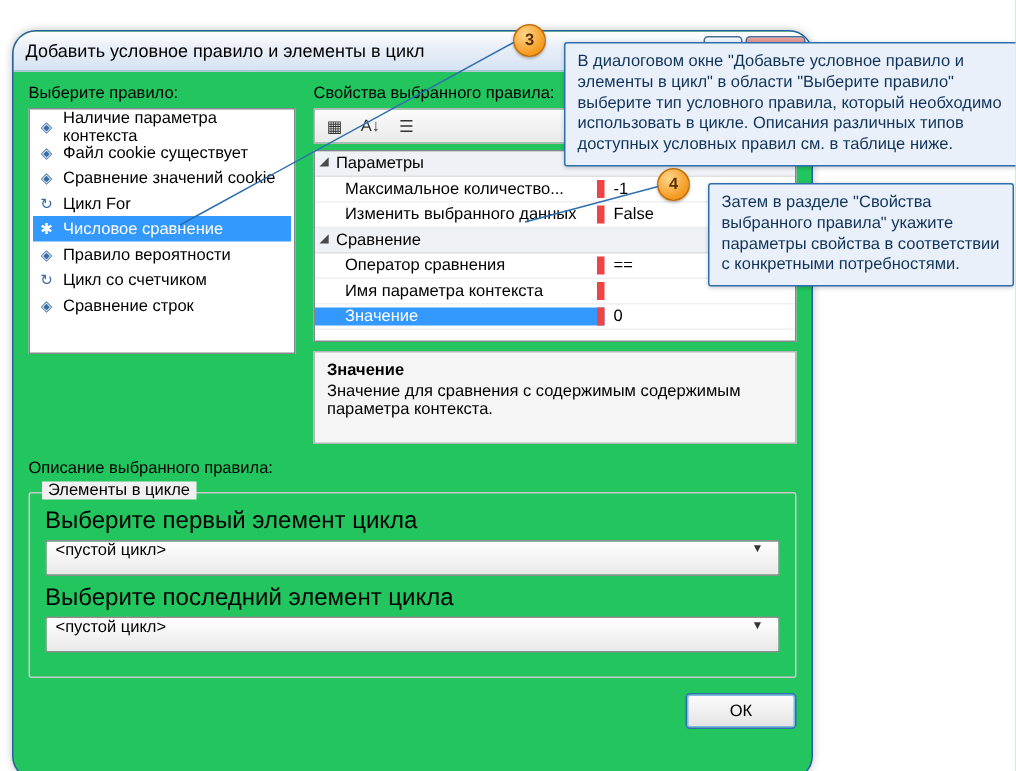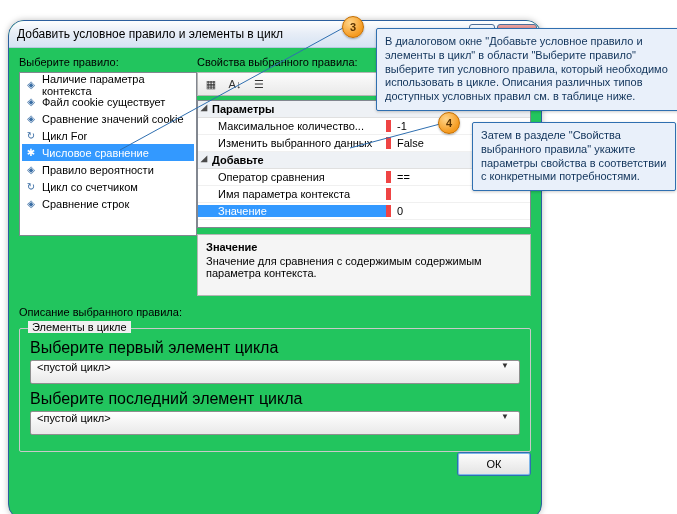--- a/index.html
+++ b/index.html
@@ -4,49 +4,49 @@
 <style>
 html,body{margin:0;padding:0;font-family:"Segoe UI",Tahoma,sans-serif;font-size:11px;color:#000;background:#fff}
 .canvas{position:relative;width:677px;height:514px}
 .dialog{position:absolute;left:8px;top:20px;width:532px;height:498px;border:1px solid #2b5f9e;border-radius:16px;background:#22c55e;box-shadow:0 0 6px rgba(0,0,0,.25);overflow:hidden}
 .titlebar{height:26px;background:linear-gradient(#fdfefe,#e8eef7 45%,#d6e3f3);border-bottom:1px solid #b8c7de;display:flex;align-items:center;padding:0 4px 0 8px}
 .titlebar .title{flex:1;color:#000;font-size:12px}
 .tb-btn{width:24px;height:18px;margin-left:2px;border:1px solid #4b6e99;border-radius:3px;display:flex;align-items:center;justify-content:center;font-weight:bold;font-size:11px;background:linear-gradient(#f3f7fc,#cfe0f3)}
 .tb-btn.close{background:linear-gradient(#e9a3a0,#c8403a);color:#fff;width:38px}
 .tb-btn.help{color:#1b4e87}
 .body{padding:8px 10px 6px 10px}
-.row1{display:flex;gap:0}
+.row1{display:flex;gap:12px}
 .col-left{width:178px}
 .col-right{flex:1}
 .section-label{font-size:11px;margin-bottom:4px}
 .rule-list{border:1px solid #828790;background:#fff;height:156px;padding:3px 2px;overflow:hidden}
 .rule-item{display:flex;align-items:center;height:17px;padding:0 2px;gap:4px}
 .rule-item.selected{background:#3399ff;color:#fff}
 .rule-icon{width:14px;height:14px;flex:0 0 14px;display:flex;align-items:center;justify-content:center;font-size:10px;color:#3a6ea5}
 .rule-item.selected .rule-icon{color:#fff}
 .toolbar{border:1px solid #b5b5b5;background:linear-gradient(#fcfcfc,#e9e9e9);height:22px;display:flex;align-items:center;padding:0 4px;gap:6px}
 .tool-btn{width:18px;height:18px;display:flex;align-items:center;justify-content:center;font-size:11px;color:#333}
 .prop-grid{border:1px solid #828790;background:#fff;margin-top:4px;height:126px;overflow:hidden;font-size:11px}
-.pg-cat{background:#eef1f5;font-weight:bold;padding:2px 4px 2px 14px;position:relative;border-bottom:1px solid #e0e0e0}
+.pg-cat{background:#eef1f5;font-weight:normal;padding:2px 4px 2px 14px;position:relative;border-bottom:1px solid #e0e0e0}
 .pg-cat::before{content:"◢";position:absolute;left:3px;top:2px;font-size:8px;color:#4a4a4a}
 .pg-row{display:flex;border-bottom:1px solid #f0f0f0;height:16px;align-items:center}
 .pg-name{width:168px;padding-left:20px;border-right:5px solid #ef4444}
 .pg-val{flex:1;padding-left:6px}
 .pg-row.sel .pg-name{background:#3399ff;color:#fff}
 .desc-box{border:1px solid #b5b5b5;background:#f5f5f5;margin-top:6px;padding:6px 8px;min-height:48px}
 .desc-box .hdr{font-weight:bold;margin-bottom:2px}
 .rule-desc-label{margin-top:10px;font-size:11px}
 .rule-desc{border:1px solid #b5b5b5;background:#f5f5f5;margin-top:3px;padding:8px 10px;font-size:11px}
 .fieldset{border:1px solid #c9c9c9;border-radius:2px;margin-top:10px;padding:8px 10px 10px 10px;position:relative}
 .fieldset .legend{position:absolute;top:-8px;left:8px;background:#f0f0f0;padding:0 4px;font-size:11px}
 .combo-label{font-size:16px;margin:2px 0 3px 0}
 .combo{height:22px;border:1px solid #8e8f8f;border-radius:2px;background:linear-gradient(#fff,#e9e9e9);display:flex;align-items:flex-start;padding:0 6px;position:relative;margin-bottom:6px}
 .combo .cv{flex:1}
 .combo .arrow{width:16px;text-align:center;color:#333;font-size:8px}
-.btn-row{display:flex;justify-content:flex-end;gap:6px;}
+.btn-row{display:flex;justify-content:flex-end;gap:6px;margin-top:10px}
 .btn{min-width:72px;height:22px;border:1px solid #707070;border-radius:3px;background:linear-gradient(#fdfdfd,#e3e3e3);display:flex;align-items:center;justify-content:center;font-size:11px}
 .btn.default{border-color:#2f6fb0;box-shadow:0 0 0 1px #7fb7e9 inset}
 
 .callout{position:absolute;background:#e9f0fa;border:1px solid #2f6fb0;border-radius:2px;padding:6px 8px;font-size:11px;color:#10335a;line-height:1.25;box-shadow:0 1px 3px rgba(0,0,0,.2)}
 .callout.c3{left:376px;top:28px;width:289px}
 .callout.c4{left:472px;top:122px;width:186px}
 .badge{position:absolute;width:20px;height:20px;border-radius:50%;background:radial-gradient(circle at 35% 30%,#ffd58a,#f59a1f 70%);border:1px solid #c46e00;color:#5a3200;font-weight:bold;font-size:11px;display:flex;align-items:center;justify-content:center;box-shadow:0 1px 2px rgba(0,0,0,.3)}
 .badge.b3{left:342px;top:16px}
 .badge.b4{left:438px;top:112px}
 .leader{position:absolute;pointer-events:none}
@@ -110,21 +110,21 @@
         <div class="prop-grid">
           <div class="pg-cat">Параметры</div>
           <div class="pg-row">
             <div class="pg-name">Максимальное количество...</div>
             <div class="pg-val">-1</div>
           </div>
           <div class="pg-row">
             <div class="pg-name">Изменить выбранного данных</div>
             <div class="pg-val">False</div>
           </div>
-          <div class="pg-cat">Добавьте</div>
+          <div class="pg-cat">Сравнение</div>
           <div class="pg-row">
             <div class="pg-name">Оператор сравнения</div>
             <div class="pg-val">==</div>
           </div>
           <div class="pg-row">
             <div class="pg-name">Имя параметра контекста</div>
             <div class="pg-val"></div>
           </div>
           <div class="pg-row sel">
             <div class="pg-name">Значение</div>

